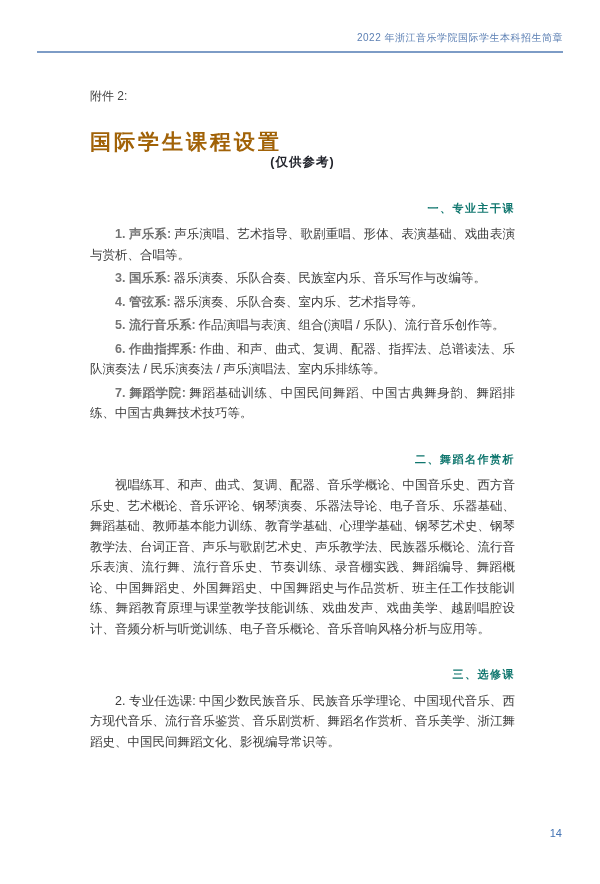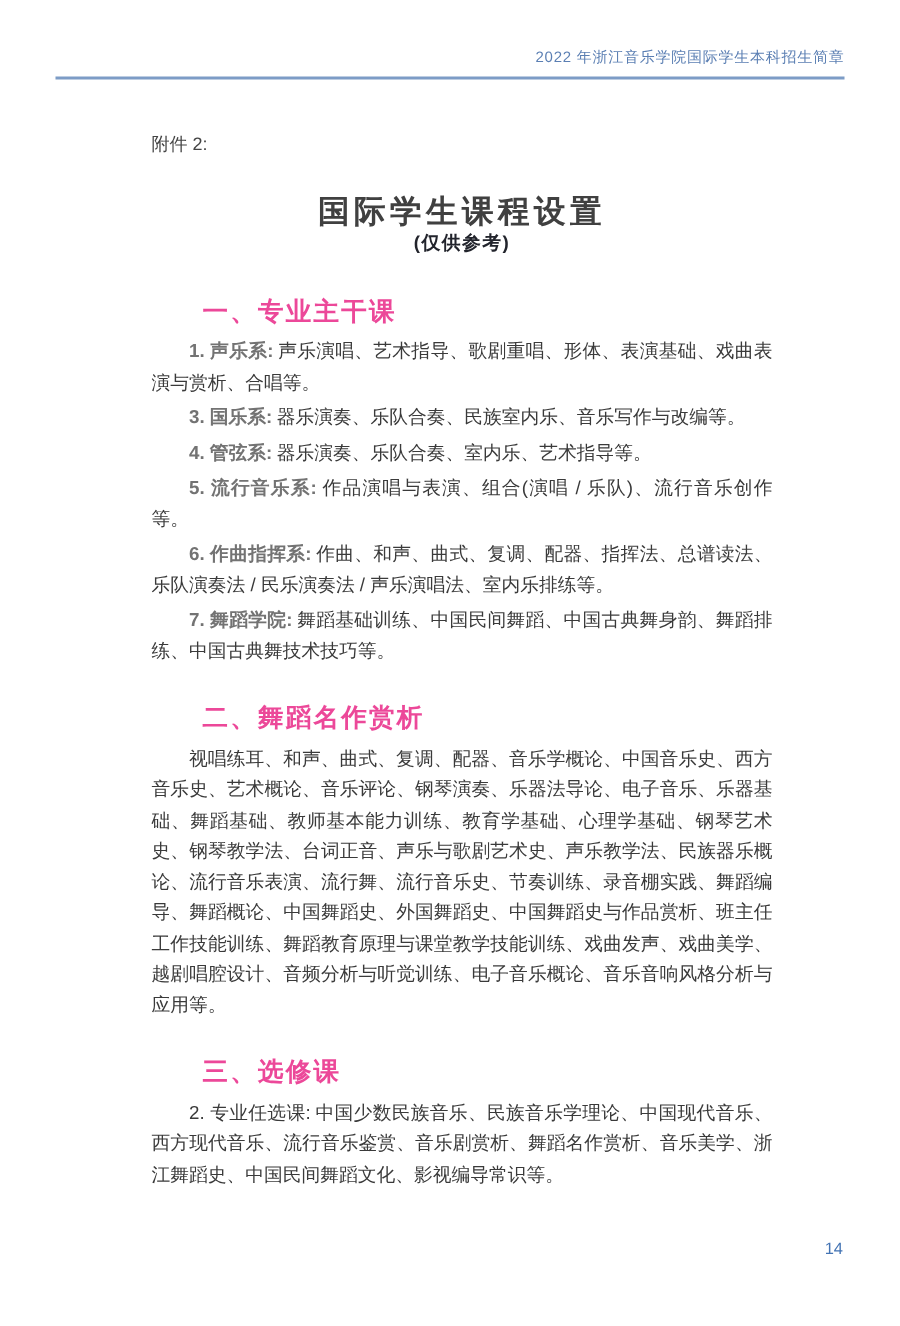--- a/index.html
+++ b/index.html
@@ -23,57 +23,56 @@
     position: absolute;
     top: 51px;
     left: 37px;
     right: 37px;
     height: 0;
     border-top: 2px solid #7d9cc6;
   }
   .content {
     position: absolute;
     top: 86px;
-    left: 101px;
+    left: 90px;
     right: 85px;
     font-size: 12.5px;
     line-height: 20.5px;
     color: #3a3a3a;
     text-align: justify;
   }
   .attachment {
     font-size: 12px;
     color: #444;
   }
   .doc-title {
     margin-top: 25px;
-    text-align: center;
     text-indent: 0;
     font-size: 21px;
     font-weight: bold;
     letter-spacing: 3px;
-    color: #404040;
+    color: #a16207;
   }
   .doc-subtitle {
     margin-top: 0;
     text-align: center;
     text-indent: 0;
     font-size: 12.5px;
     font-weight: bold;
     letter-spacing: 1px;
     color: #22242c;
   }
   .sec-heading {
     margin: 25px 0 6px 0;
     text-indent: 2em;
-    font-size: 17px;
+    font-size: 11px;
     font-weight: bold;
     letter-spacing: 1.5px;
-    color: #ec4899;
-    text-align: left;
+    color: #0f766e;
+    text-align: right;
   }
   p.item, p.para {
     margin: 0 0 3px 0;
     text-indent: 2em;
   }
   p.item b {
     font-weight: bold;
     color: #737373;
     margin-right: 3px;
   }

